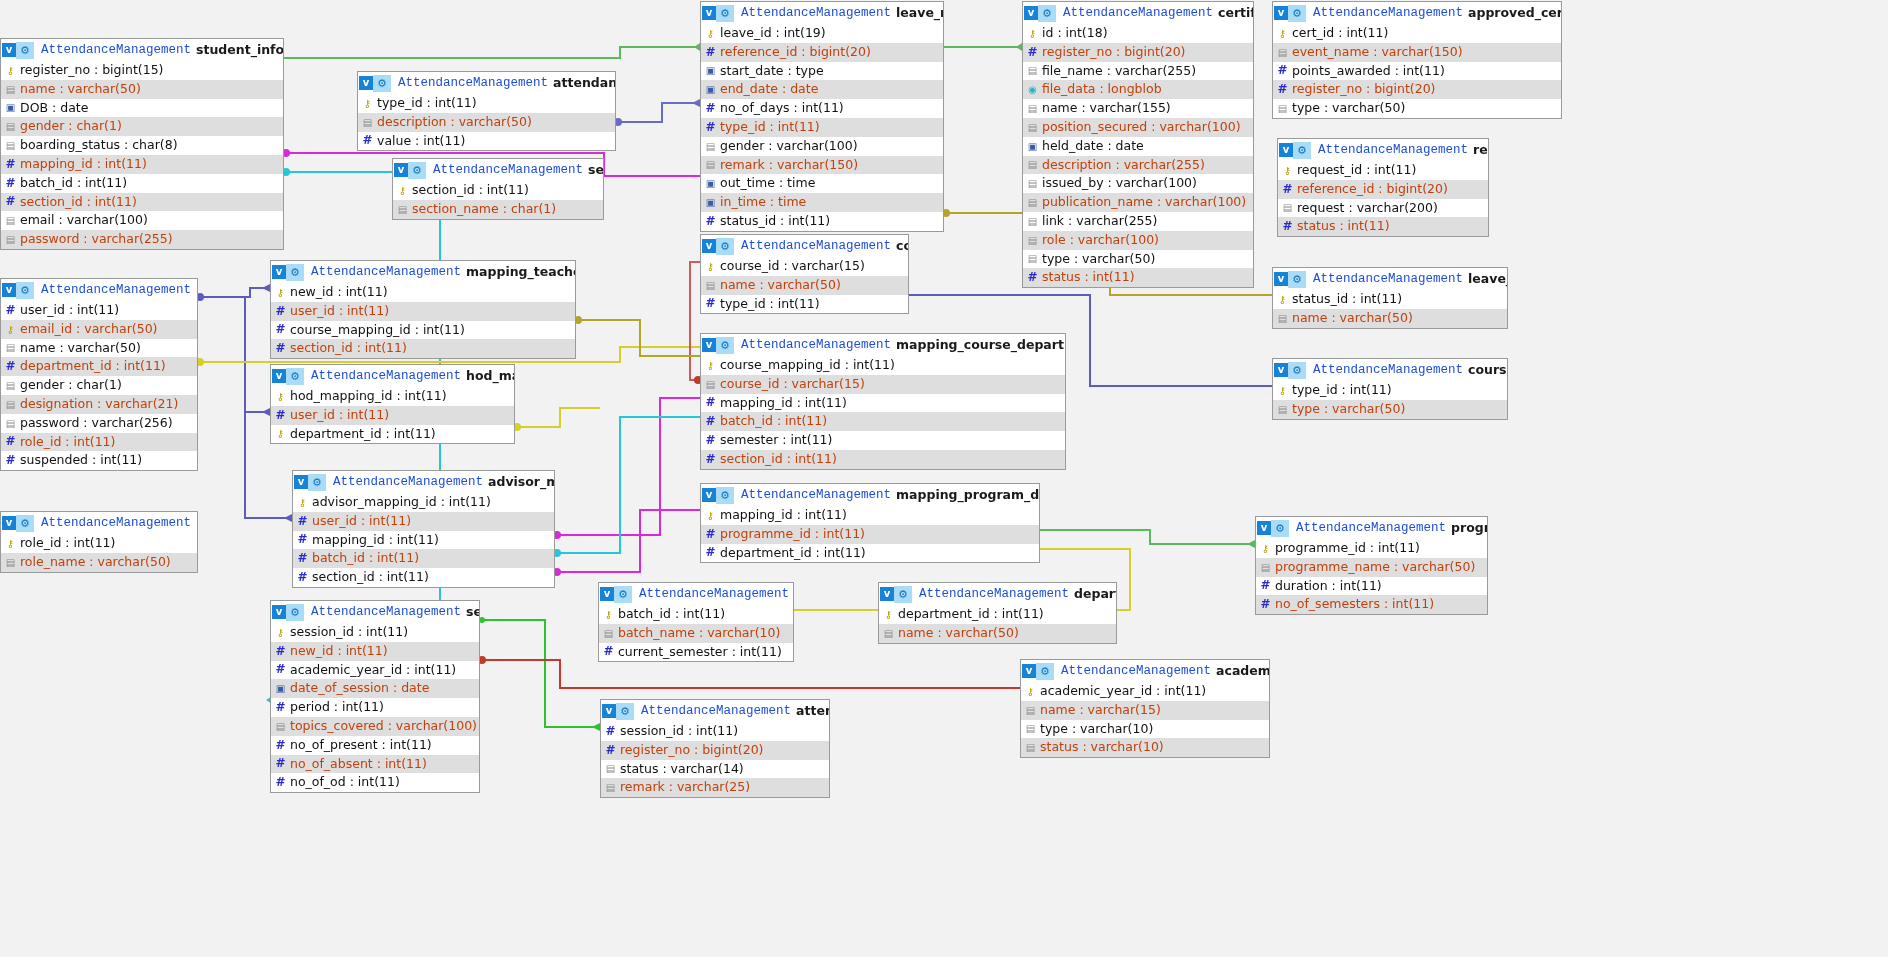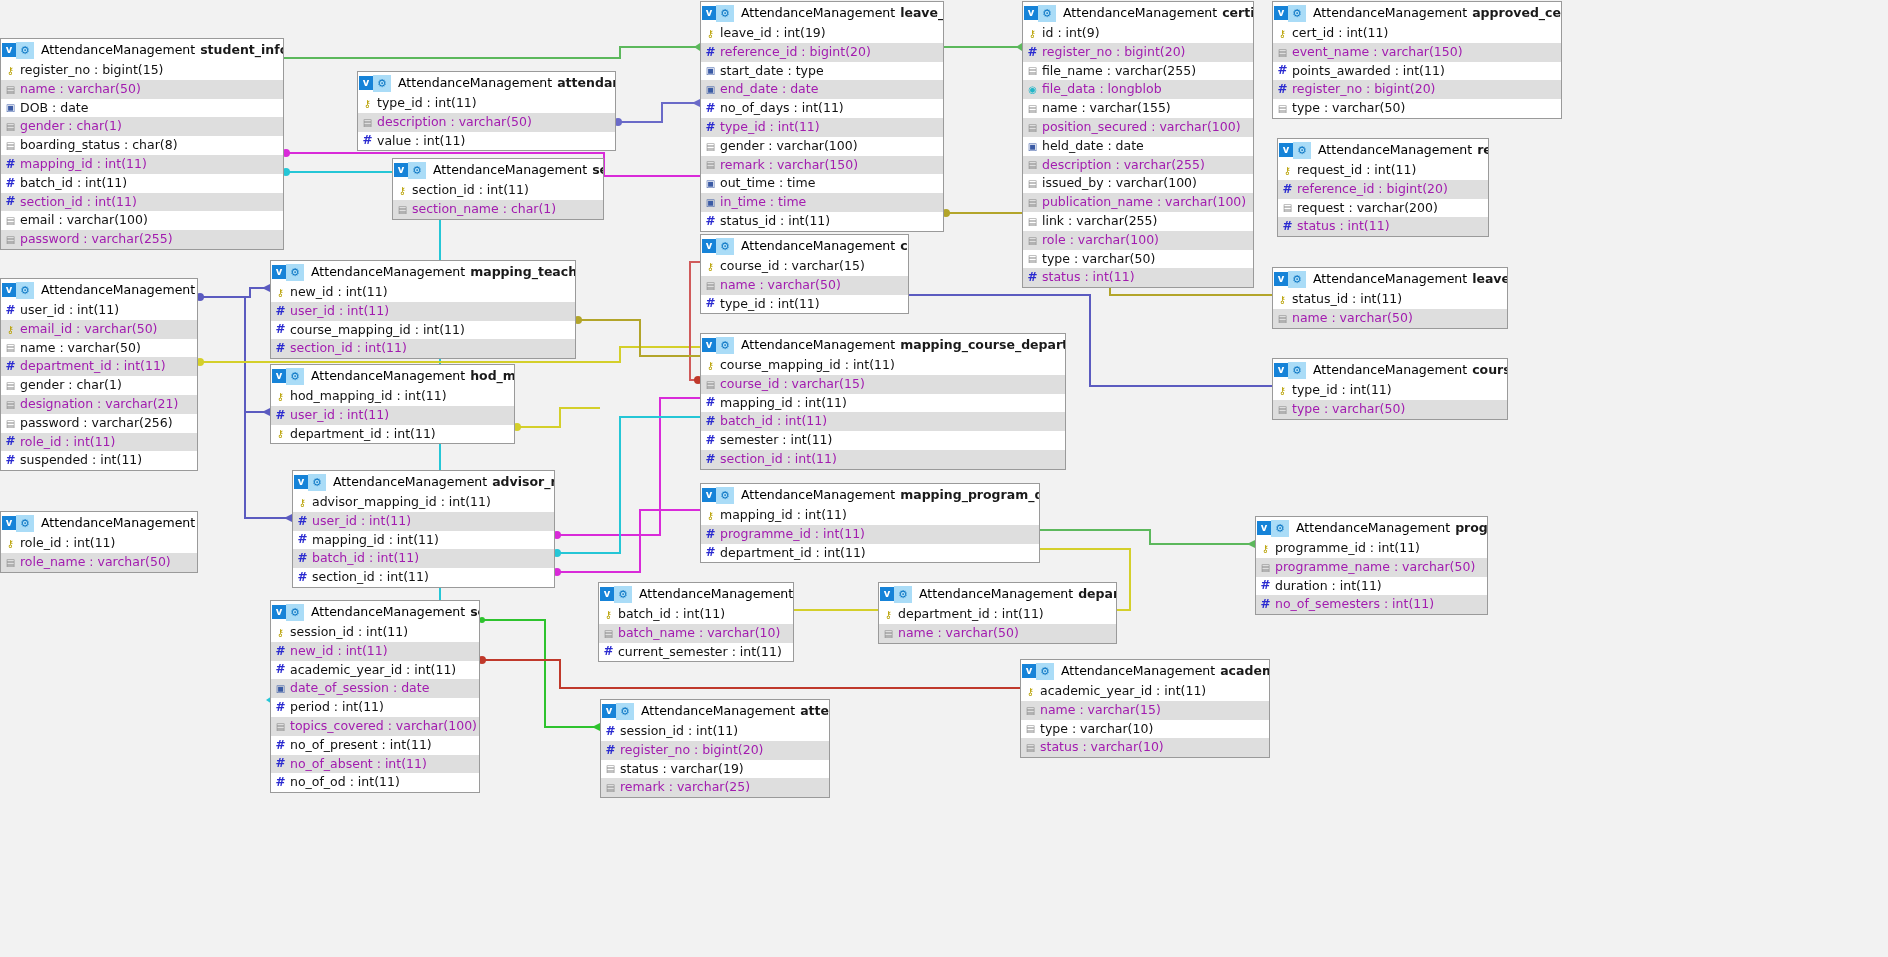--- a/index.html
+++ b/index.html
@@ -30,30 +30,30 @@
   .ic-v{
     display:inline-block;width:14px;height:14px;margin:0 0 0 1px;
     background:#1683d8;color:#fff;font-weight:bold;font-size:10px;
     text-align:center;line-height:14px;flex:0 0 auto;
   }
   .ic-gear{
     display:inline-block;width:18px;height:17px;flex:0 0 auto;
     background:#aadcf7;text-align:center;line-height:17px;
     font-size:11px;color:#0b76c4;
   }
-  .schema{color:#000000;font-size:12.5px;margin-left:7px;}
+  .schema{color:#1d4ed8;font-size:12.5px;margin-left:7px;font-family:Liberation Mono, monospace;}
   .tname{color:#1a1a1a;font-weight:bold;font-size:12.5px;margin-left:5px;}
   .row{
     height:18.8px;line-height:18.8px;
     white-space:nowrap;overflow:hidden;
     padding-left:4px;
     display:flex;align-items:center;
   }
   .row.alt{background:#dedede;}
-  .row.alt .fname{color:#a21caf;}
+  .row.alt .fname{color:#c2410c;}
   .fname{color:#111;font-size:12.5px;margin-left:4px;}
   .gi{display:inline-block;width:11px;text-align:center;flex:0 0 auto;font-size:10px;line-height:11px;}
   .gi-key{color:#b8a000;}
   .gi-hash{color:#2a2ad0;font-weight:bold;font-size:12px;}
   .gi-txt{color:#8a8a8a;}
   .gi-date{color:#3b5ba5;}
   .gi-blob{color:#23b6c8;}
 </style>
 </head>
 <body>
@@ -269,21 +269,21 @@
       </div>
       <div class="tbl" style="left: 1022px; top: 1px; width: 232px;">
         <div class="thead">
           <span class="ic-v">v</span>
           <span class="ic-gear">⚙</span>
           <span class="schema">AttendanceManagement</span>
           <span class="tname">certificates</span>
         </div>
         <div class="row">
           <span class="gi gi-key">⚷</span>
-          <span class="fname">id : int(9)</span>
+          <span class="fname">id : int(18)</span>
         </div>
         <div class="row alt">
           <span class="gi gi-hash">#</span>
           <span class="fname">register_no : bigint(20)</span>
         </div>
         <div class="row">
           <span class="gi gi-txt">▤</span>
           <span class="fname">file_name : varchar(255)</span>
         </div>
         <div class="row alt">
@@ -674,21 +674,21 @@
         <div class="row">
           <span class="gi gi-hash">#</span>
           <span class="fname">session_id : int(11)</span>
         </div>
         <div class="row alt">
           <span class="gi gi-hash">#</span>
           <span class="fname">register_no : bigint(20)</span>
         </div>
         <div class="row">
           <span class="gi gi-txt">▤</span>
-          <span class="fname">status : varchar(19)</span>
+          <span class="fname">status : varchar(14)</span>
         </div>
         <div class="row alt">
           <span class="gi gi-txt">▤</span>
           <span class="fname">remark : varchar(25)</span>
         </div>
       </div>
       <div class="tbl" style="left: 1020px; top: 659px; width: 250px;">
         <div class="thead">
           <span class="ic-v">v</span>
           <span class="ic-gear">⚙</span>

